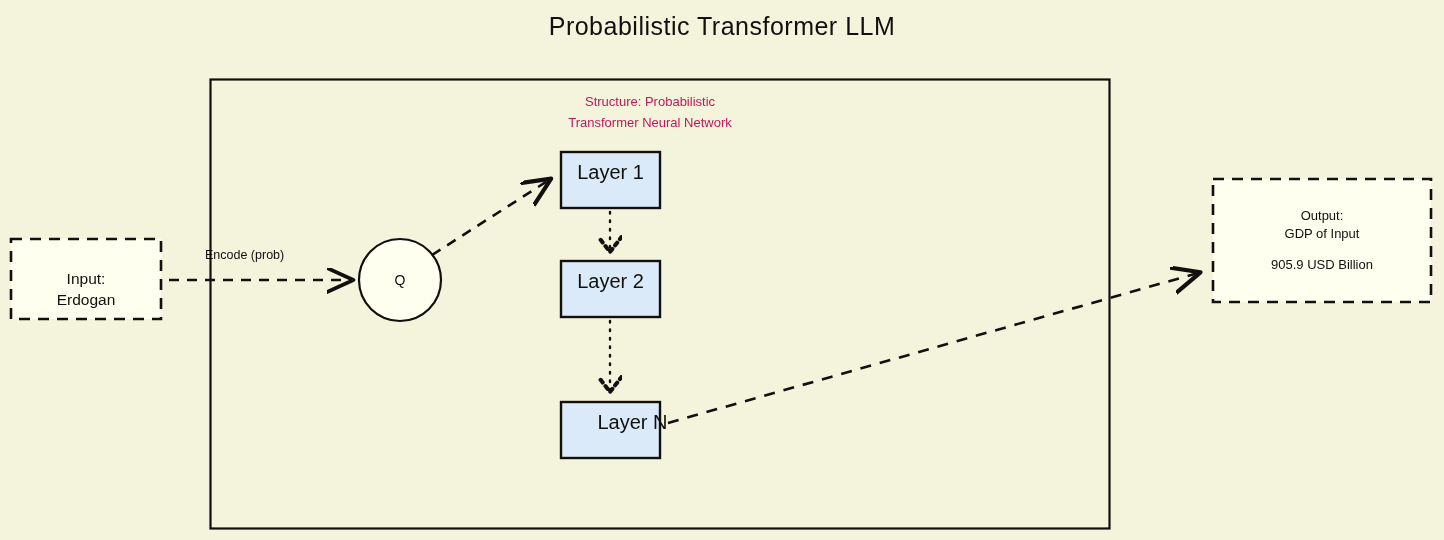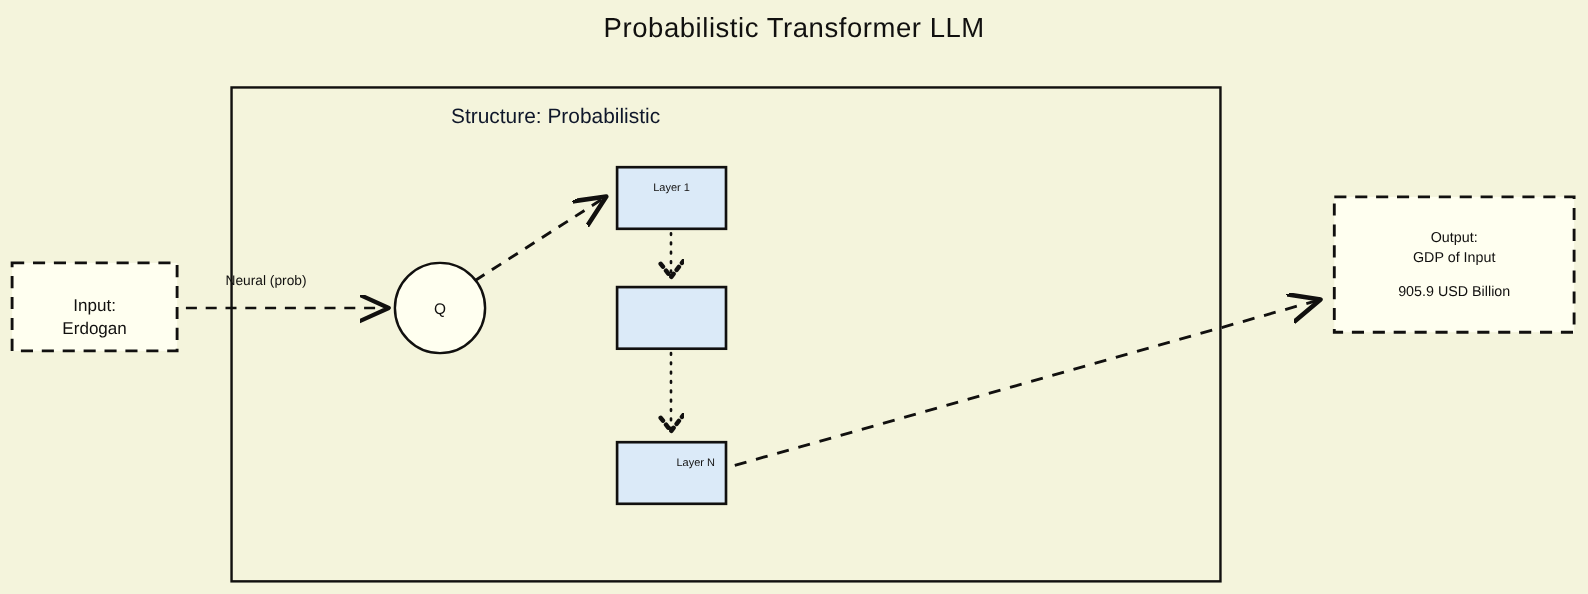--- a/index.html
+++ b/index.html
@@ -43,37 +43,37 @@
     text-align: center;
     font-size: 25px;
     color: #11100f;
     letter-spacing: 0.5px;
   }
   #subtitle {
     position: absolute;
     left: 410px;
     top: 92px;
     width: 480px;
-    text-align: left;
-    font-size: 19px;
-    color: #0f172a;
+    text-align: center;
+    font-size: 13px;
+    color: #be185d;
     line-height: 1.6;
   }
   #input-label {
     left: 11px; top: 239px; width: 150px; height: 101px;
     font-size: 15.5px;
   }
   #output-label {
     left: 1213px; top: 179px; width: 218px; height: 123px;
     font-size: 13px;
   }
   #output-label .spacer { height: 14px; }
   .layer-label {
     width: 99px; height: 40px;
-    font-size: 10px;
+    font-size: 20px;
   }
   #layer1-label { left: 561px; top: 152px; }
   #layer2-label { left: 561px; top: 261px; }
   #layerN-label { left: 583px; top: 402px; }
   #q-label {
     left: 360px; top: 240px; width: 80px; height: 80px;
     font-size: 14px;
   }
   #edge-label-encode {
     position: absolute;
@@ -119,32 +119,34 @@
 
     <path d="M610,212 L610,252" fill="none" stroke="#11100f" stroke-width="2.4" stroke-dasharray="1.5 7" stroke-linecap="round" marker-end="url(#arrow-dot)"></path>
 
     <path d="M610,321 L610,392" fill="none" stroke="#11100f" stroke-width="2.4" stroke-dasharray="1.5 7" stroke-linecap="round" marker-end="url(#arrow-dot)"></path>
 
     <path d="M668,423 L1198,273" fill="none" stroke="#11100f" stroke-width="2.6" stroke-dasharray="11 9" marker-end="url(#arrow-open)"></path>
   </svg>
 
   <div id="subtitle">
     <div>Structure: Probabilistic</div>
+    <div>Transformer Neural Network</div>
   </div>
 
   <div id="input-label" class="node-text">
     <div>Input:</div>
     <div>Erdogan</div>
   </div>
 
-  <div id="edge-label-encode">Neural (prob)</div>
+  <div id="edge-label-encode">Encode (prob)</div>
 
   <div id="q-label" class="node-text">Q</div>
 
   <div id="layer1-label" class="node-text layer-label">Layer 1</div>
+  <div id="layer2-label" class="node-text layer-label">Layer 2</div>
   <div id="layerN-label" class="node-text layer-label">Layer N</div>
 
   <div id="output-label" class="node-text">
     <div>Output:</div>
     <div>GDP of Input</div>
     <div class="spacer"></div>
     <div>905.9 USD Billion</div>
   </div>
 
 </div>

